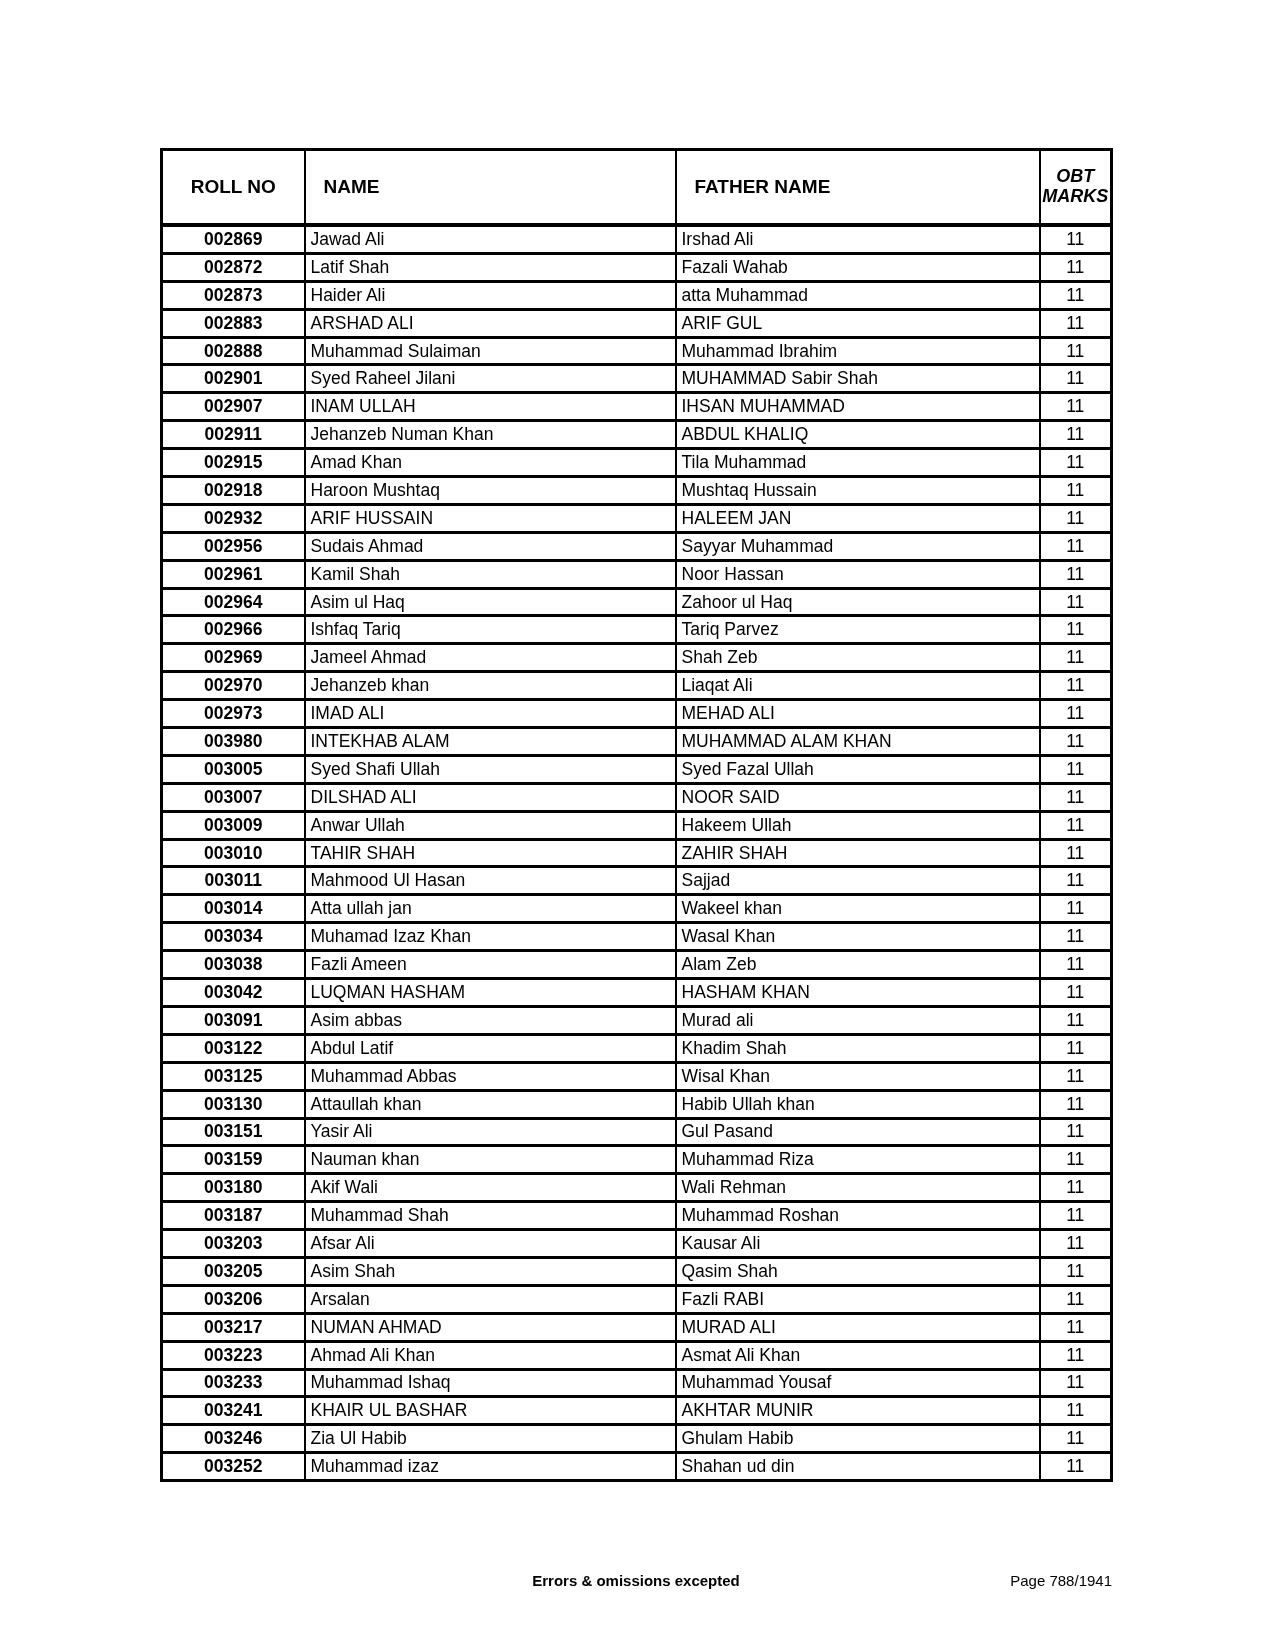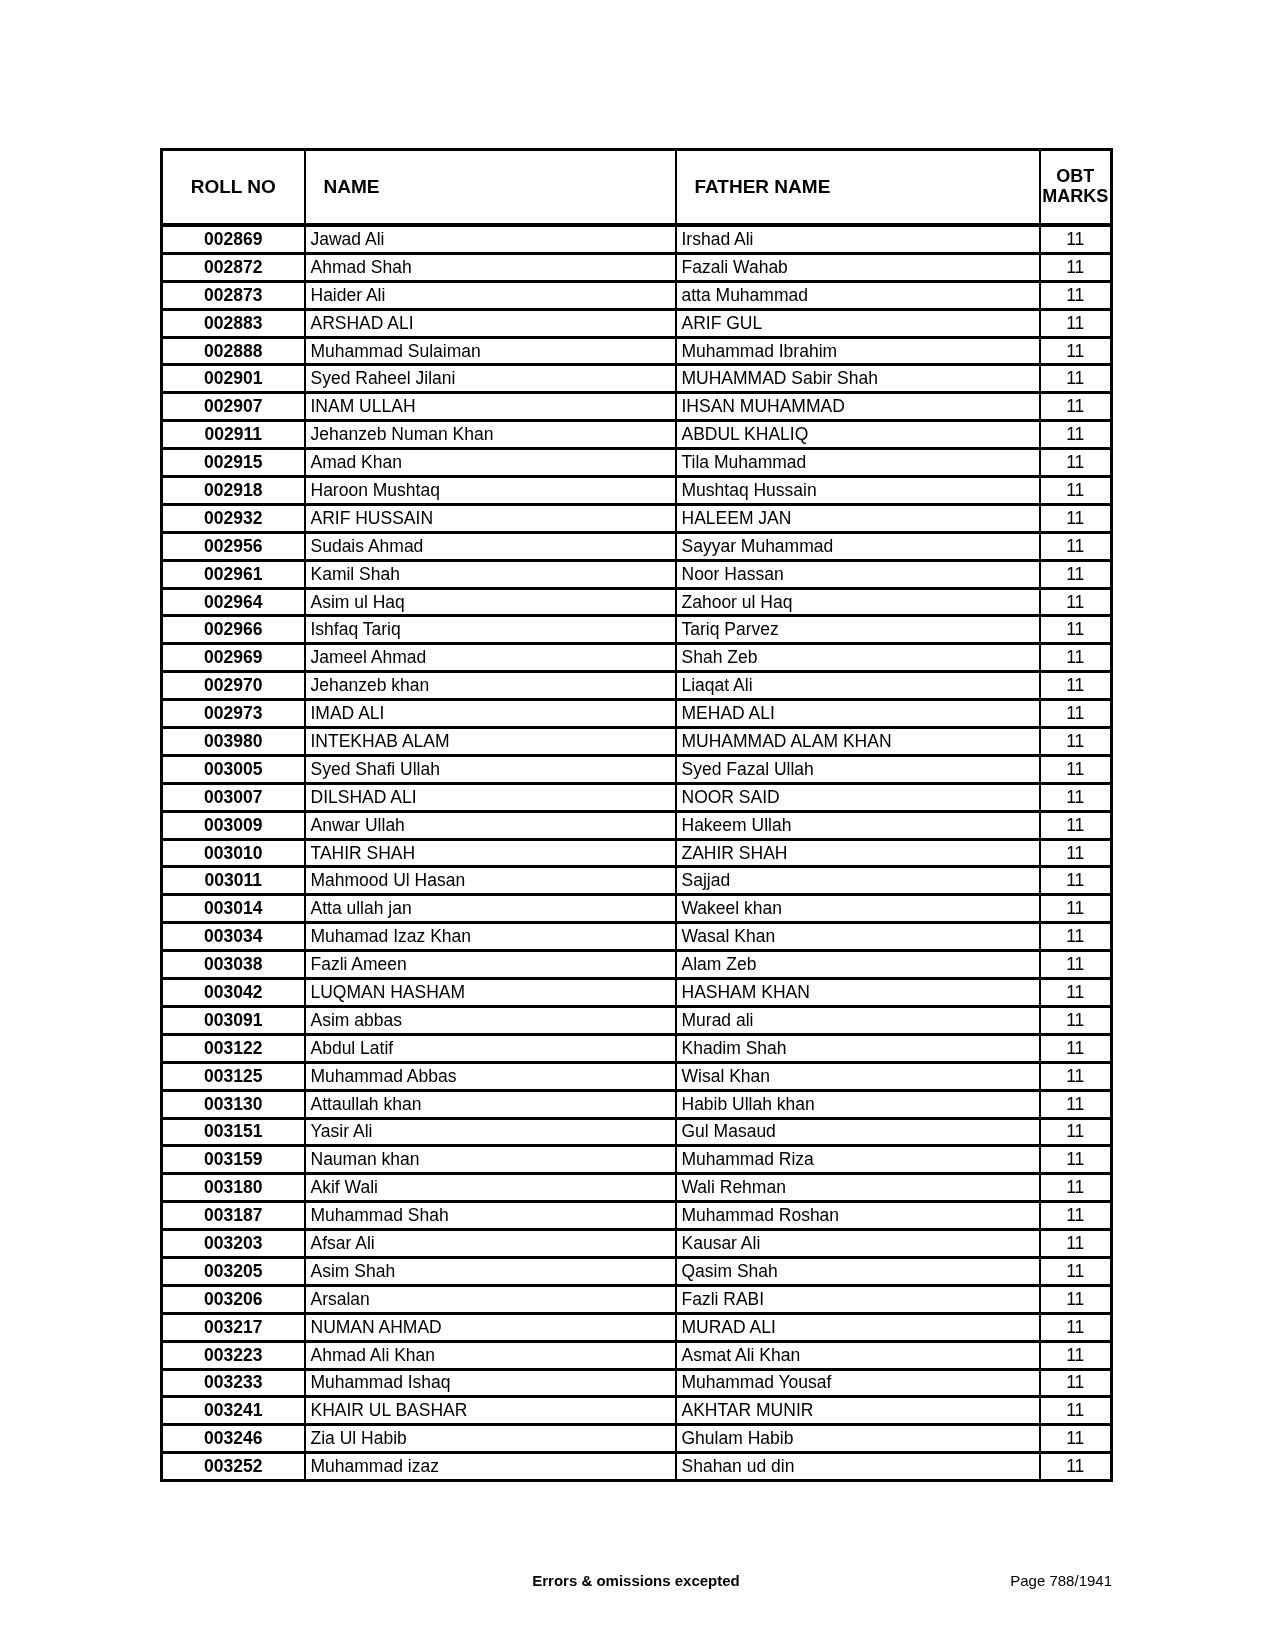--- a/index.html
+++ b/index.html
@@ -47,21 +47,21 @@
   thead th {
     height: 72px;
     font-size: 19px;
     font-weight: bold;
     border-bottom: 4px solid #000;
     vertical-align: middle;
     line-height: 1.1;
   }
   th.h-roll { text-align: center; }
   th.h-name, th.h-father { text-align: left; padding-left: 18px; }
-  th.h-obt { text-align: center; white-space: normal; font-size: 18px; }
+  th.h-obt { text-align: center; white-space: normal; font-size: 18px; font-style: italic; }
 
   tbody td {
     height: 24.9px;
     font-size: 17.5px;
     vertical-align: middle;
   }
   td.cell-roll {
     text-align: center;
     font-weight: bold;
   }
@@ -120,21 +120,21 @@
       <tbody id="results-body">
 
       <tr>
             <td class="cell-roll">002869</td>
             <td class="cell-name">Jawad Ali</td>
             <td class="cell-father">Irshad Ali</td>
             <td class="cell-obt">11</td>
           </tr>
           <tr>
             <td class="cell-roll">002872</td>
-            <td class="cell-name">Ahmad Shah</td>
+            <td class="cell-name">Latif Shah</td>
             <td class="cell-father">Fazali Wahab</td>
             <td class="cell-obt">11</td>
           </tr>
           <tr>
             <td class="cell-roll">002873</td>
             <td class="cell-name">Haider Ali</td>
             <td class="cell-father">atta Muhammad</td>
             <td class="cell-obt">11</td>
           </tr>
           <tr>
@@ -307,21 +307,21 @@
           </tr>
           <tr>
             <td class="cell-roll">003130</td>
             <td class="cell-name">Attaullah khan</td>
             <td class="cell-father">Habib Ullah khan</td>
             <td class="cell-obt">11</td>
           </tr>
           <tr>
             <td class="cell-roll">003151</td>
             <td class="cell-name">Yasir Ali</td>
-            <td class="cell-father">Gul Masaud</td>
+            <td class="cell-father">Gul Pasand</td>
             <td class="cell-obt">11</td>
           </tr>
           <tr>
             <td class="cell-roll">003159</td>
             <td class="cell-name">Nauman khan</td>
             <td class="cell-father">Muhammad Riza</td>
             <td class="cell-obt">11</td>
           </tr>
           <tr>
             <td class="cell-roll">003180</td>

